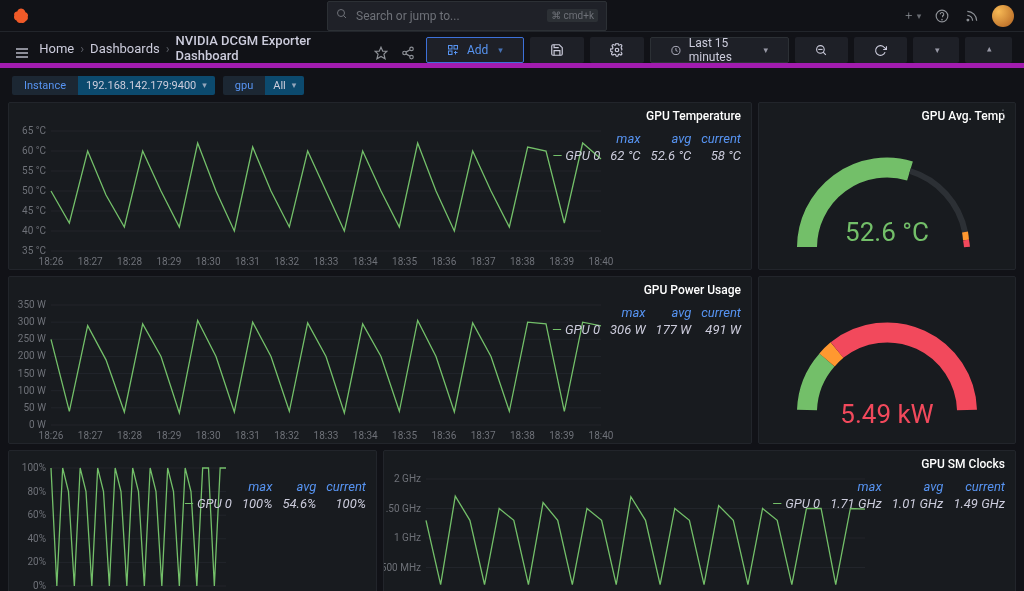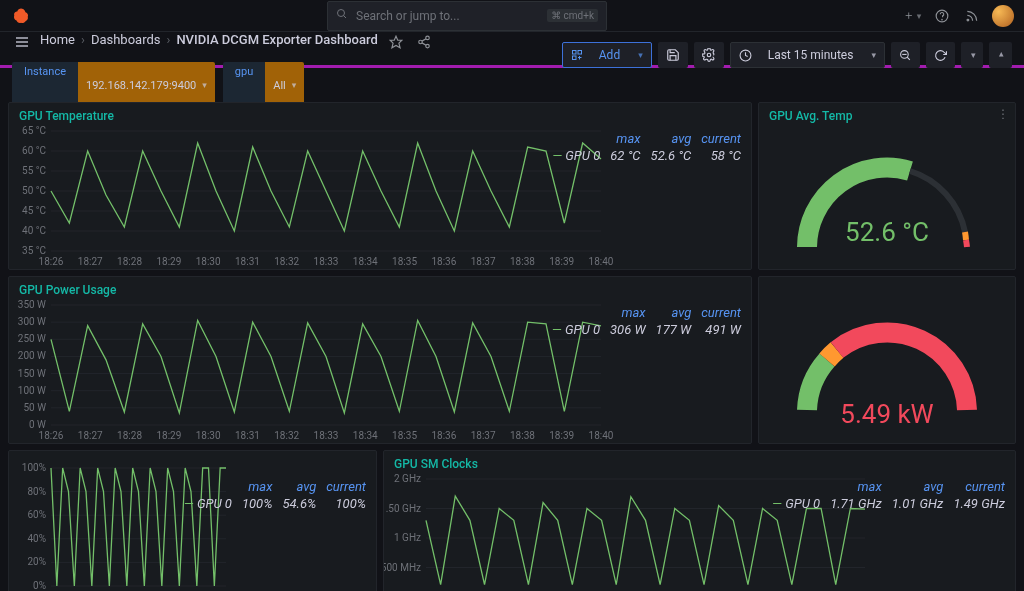--- a/index.html
+++ b/index.html
@@ -5,38 +5,38 @@
 * { margin:0; padding:0; box-sizing:border-box; }
 body { font-family:-apple-system, BlinkMacSystemFont, "Segoe UI", Roboto, sans-serif; background:#111217; color:#ccccdc; font-size:12px; overflow:hidden; width:1024px; height:591px; }
 .topnav { height:32px; background:#111217; display:flex; align-items:center; padding:0 10px; gap:8px; border-bottom:1px solid #22252b;}
 .logo { width:22px; height:22px; display:flex; align-items:center; justify-content:center; }
 .logo svg{width:18px;height:18px;}
 .search-box { margin-left:auto; margin-right:auto; width:280px; height:30px; background:#1f2128; border:1px solid #2c3035; border-radius:2px; display:flex; align-items:center; padding:0 8px; color:#6e7178; gap:8px;}
 .search-box .kbd { margin-left:auto; font-size:10px; background:#2c3035; padding:1px 4px; border-radius:2px;}
 .topright { display:flex; gap:10px; align-items:center; color:#8e9197;}
 .icon-btn { width:20px; height:20px; display:flex; align-items:center; justify-content:center; cursor:pointer; color:#8e9197;}
 .avatar{ width:22px; height:22px; border-radius:50%; background:radial-gradient(circle at 30% 30%, #f7b955, #b06020);}
-.navbar { height:36px; background:#111217; border-bottom:3px solid #a21caf; display:flex; align-items:flex-start; padding:0 12px; gap:8px;}
+.navbar { height:36px; background:#111217; border-bottom:5px solid #a21caf; display:flex; align-items:flex-end; padding:0 12px; gap:8px;}
 .hamburger{cursor:pointer;color:#ccccdc;}
 .breadcrumb{ display:flex; align-items:center; gap:6px; font-size:13px;}
 .breadcrumb a{color:#ccccdc; text-decoration:none;}
 .breadcrumb .chev{color:#5a5d65;}
 .breadcrumb .current{font-weight:500;}
 .nav-actions{margin-left:auto; display:flex; gap:6px; align-items:center;}
-.pill{ height:26px; padding:0 8px; display:flex; align-items:center; gap:16px; border-radius:2px; background:#1e2027; cursor:pointer; font-size:12px; color:#ccccdc;margin-top:10px;}
+.pill{ height:26px; padding:0 20px; display:flex; align-items:center; gap:8px; border-radius:2px; background:#1e2027; cursor:pointer; font-size:12px; color:#ccccdc;margin-top:10px;}
 .pill.add{ border:1px solid #3d71d9; color:#5794f2;}
 .pill.time{border:1px solid #2c3035;}
 .caret{margin-left:2px;font-size:9px;opacity:.7;}
 .toolbar{ height:34px; display:flex; align-items:center; padding:0 12px; gap:8px;}
 .varlabel{ color:#5794f2; font-size:11px; background:#1c2733; padding:3px 12px; border-radius:2px 0 0 2px;}
-.varval{ background:#a16207; padding:17px 8px; border-radius:0 2px 2px 0; font-size:11px; display:flex;align-items:center;gap:4px;}
+.varval{ background:#0c4a6e; padding:3px 8px; border-radius:0 2px 2px 0; font-size:11px; display:flex;align-items:center;gap:4px;}
 
 .grid{ padding:0 8px; display:grid; grid-template-columns: 1fr 1fr 258px; grid-template-rows: 168px 168px 166px; gap:6px;}
 .panel{ background:#181b1f; border:1px solid #22252b; border-radius:2px; position:relative; display:flex; flex-direction:column; overflow:hidden;}
-.panel-title{ padding:6px 10px 2px; font-size:12px; color:#14b8a6; font-weight:500;}
+.panel-title{ padding:6px 10px 2px; font-size:12px; color:#ffffff; font-weight:500;text-align:right;}
 .panel.span2{grid-column:1/3;}
 .panel svg.plot{flex:1;}
 .legend{position:absolute; top:26px; right:4px; font-size:13px;font-style:italic;}
 .legend table th{color:#5794f2; font-weight:normal; padding:0 4px; text-align:right;}
 .legend table td{padding:0 4px; text-align:right;}
 .legend .dash{color:#73bf69;}
 .gauge-wrap{flex:1; display:flex; align-items:center; justify-content:center; position:relative;}
 .gauge-val{font-size:26px; font-weight:400; position:absolute;}
 .gauge-val.green{color:#73bf69;}
 .gauge-val.red{color:#f2495c;}

